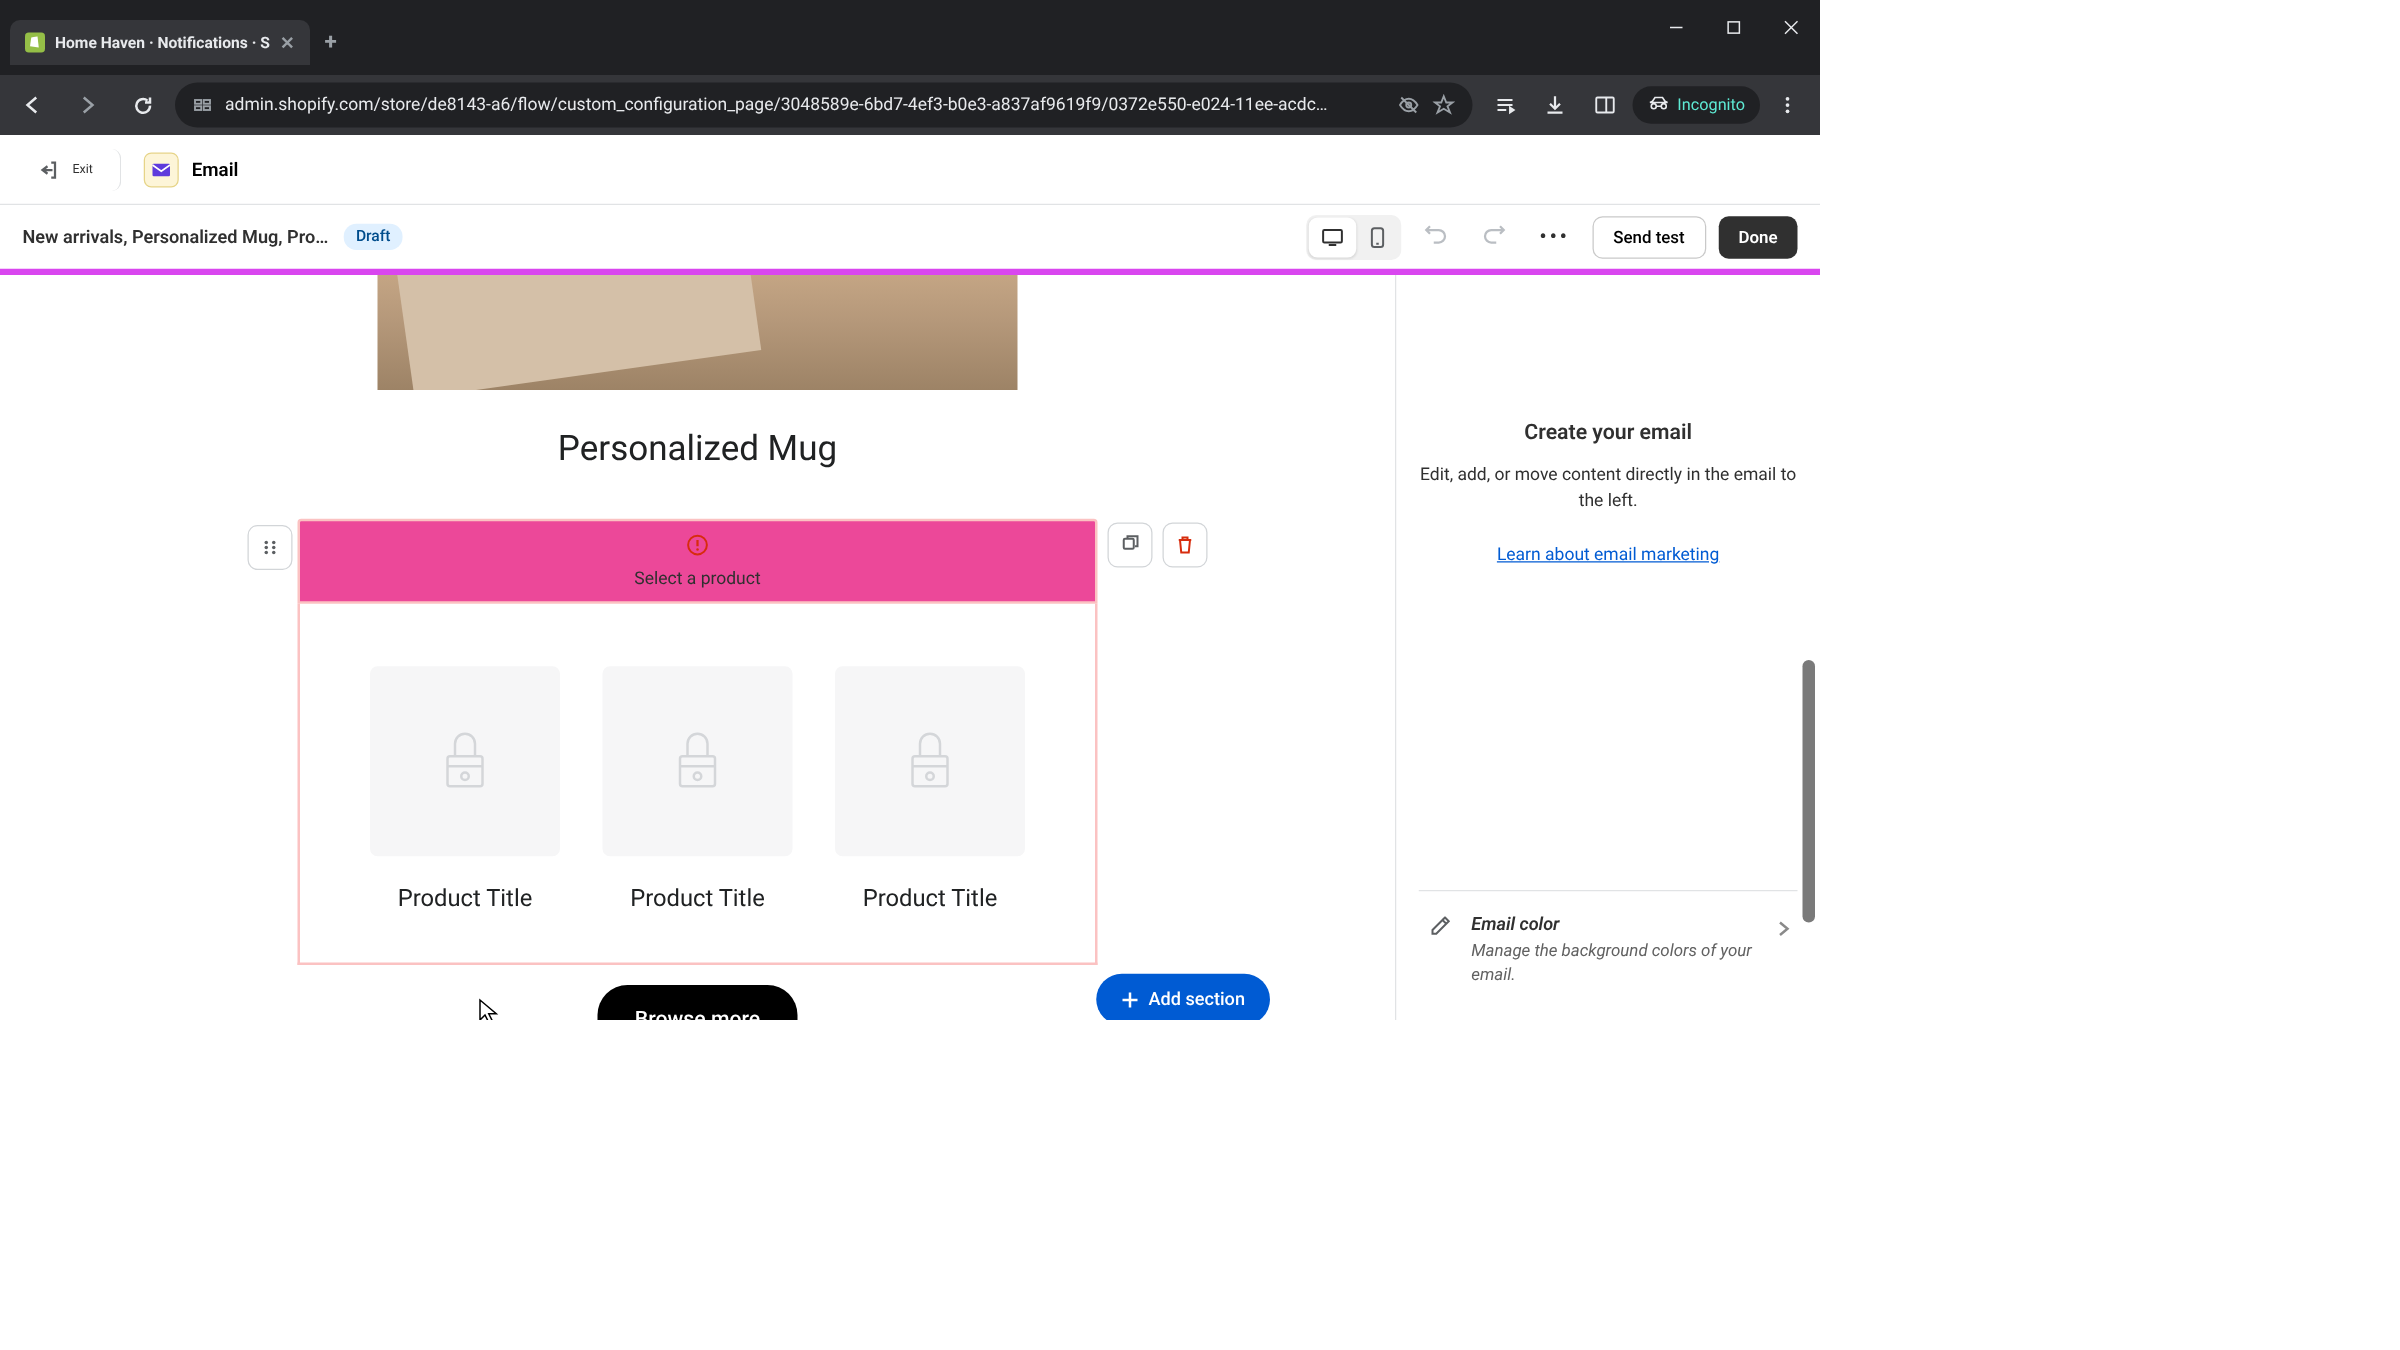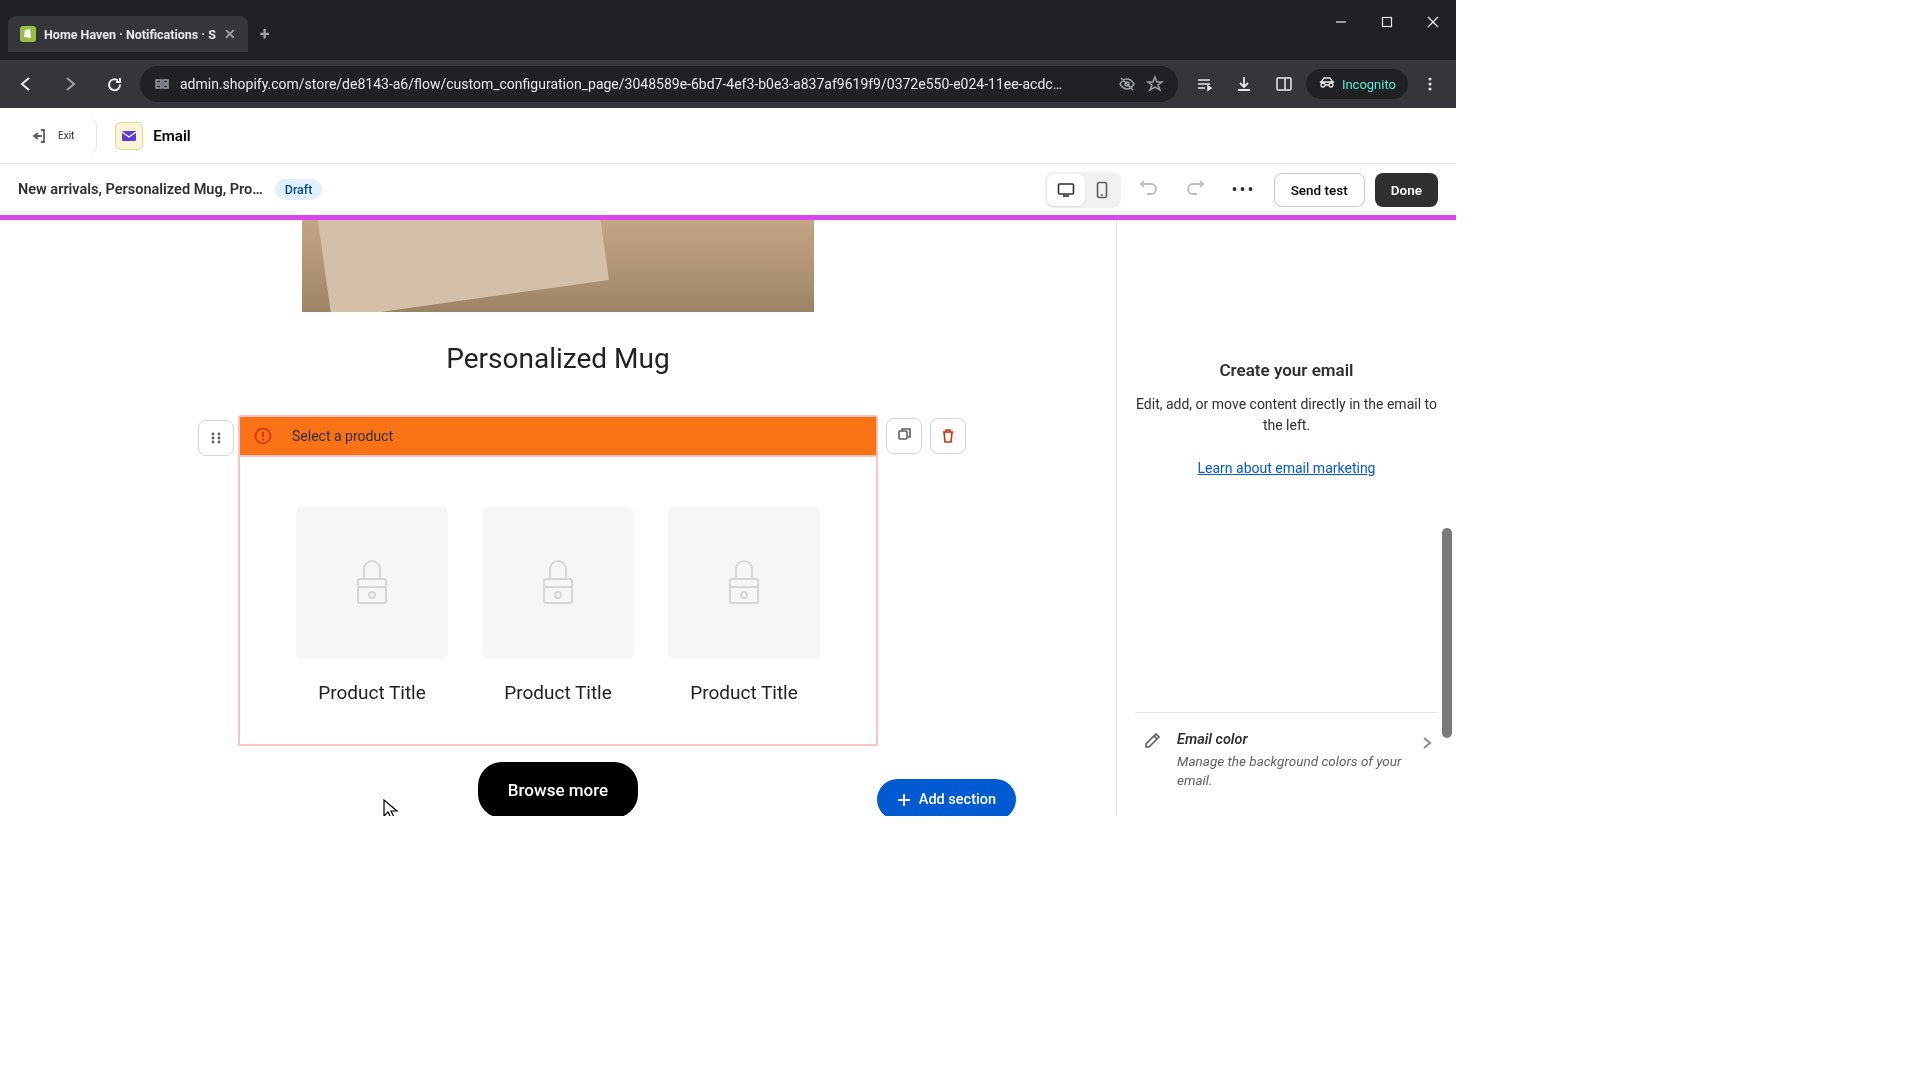--- a/index.html
+++ b/index.html
@@ -57,35 +57,35 @@
 .email-preview { width: 800px; margin: 0 auto; position: relative; }
 .hero-image { width: 512px; height: 92px; margin: 0 auto; background: linear-gradient(180deg, #c4a584 0%, #b5987a 40%, #9d8366 100%); border-radius: 0; position: relative; overflow: hidden; }
 .hero-image::before { content: ''; position: absolute; left: 20px; top: -40px; width: 280px; height: 120px; background: #d4c0a8; transform: rotate(-8deg); }
 .product-title-main { text-align: center; font-size: 28px; font-weight: 400; color: #202223; margin-top: 30px; }
 
 
 .section-wrap { position: relative; margin: 40px auto 0; width: 640px; }
 .drag-handle { position: absolute; left: -40px; top: 5px; width: 36px; height: 36px; border: 1px solid #d2d5d8; border-radius: 8px; display: flex; align-items: center; justify-content: center; cursor: grab; background: #fff; }
 .action-icons { position: absolute; right: -88px; top: 3px; display: flex; gap: 8px; }
 .action-icon { width: 36px; height: 36px; border: 1px solid #d2d5d8; border-radius: 8px; display: flex; align-items: center; justify-content: center; cursor: pointer; background: #fff; }
-.error-banner { background: #f97316; border: 2px solid #fbc2c2; border-radius: 3px 3px 0 0; padding: 10px 14px; display: flex; align-items: center; gap: 20px; color: #8e1f0b fallback; color: #5c0a0a; font-size: 14px; }
+.error-banner { background: #ec4899; border: 2px solid #fbc2c2; border-radius: 3px 3px 0 0; padding: 10px 14px; display: flex; align-items: center; gap: 10px; color: #8e1f0b fallback; color: #5c0a0a; font-size: 14px; flex-direction: column; }
 .error-banner svg { flex-shrink: 0; }
 .error-text { color: #303030; }
 .product-grid-box { border: 2px solid #fbc2c2; border-top: none; padding: 50px 30px 40px; }
 .product-grid { display: flex; gap: 26px; justify-content: center; }
 .product-card { width: 160px; }
 .product-placeholder { width: 152px; height: 152px; background: #f6f6f7; border-radius: 6px; display: flex; align-items: center; justify-content: center; margin: 0 auto; position: relative; }
 .product-card-title { text-align: center; font-size: 19px; color: #202223; margin-top: 22px; font-weight: 400; }
 
 .browse-btn { display: block; margin: 16px auto 0; background: #000; color: #fff; border: none; border-radius: 24px; padding: 18px 30px; font-size: 17px; font-weight: 500; cursor: pointer; }
 
 .add-section-btn { position: absolute; bottom: 12px; right: 100px; background: #005bd3; color: #fff; border: none; border-radius: 22px; padding: 12px 20px; font-size: 14.5px; font-weight: 500; cursor: pointer; display: flex; align-items: center; gap: 8px; }
 
 
-.panel-heading { text-align: center; font-size: 17px; font-weight: 600; color: #303030; margin-top: 116px; }
+.panel-heading { text-align: center; font-size: 17px; font-weight: 600; color: #303030; margin-top: 92px; }
 .panel-desc { text-align: center; font-size: 14px; color: #303030; margin-top: 14px; line-height: 1.5; }
 .panel-link { display: block; text-align: center; font-size: 14px; color: #005bd3; text-decoration: underline; margin-top: 24px; cursor: pointer; }
 .panel-divider { border-top: 1px solid #e1e3e5; margin-top: auto; }
 .panel-item { display: flex; align-items: flex-start; gap: 14px; padding: 18px 6px; cursor: pointer; }
 .panel-item-icon { width: 22px; display: flex; justify-content: center; margin-top: 2px; }
 .panel-item-body { flex: 1; font-style: italic; }
 .panel-item-title { font-size: 14.5px; font-weight: 600; color: #303030; }
 .panel-item-desc { font-size: 13.5px; color: #616161; margin-top: 4px; line-height: 1.4; }
 .panel-chevron { color: #8a8a8a; margin-top: 4px; }
 

